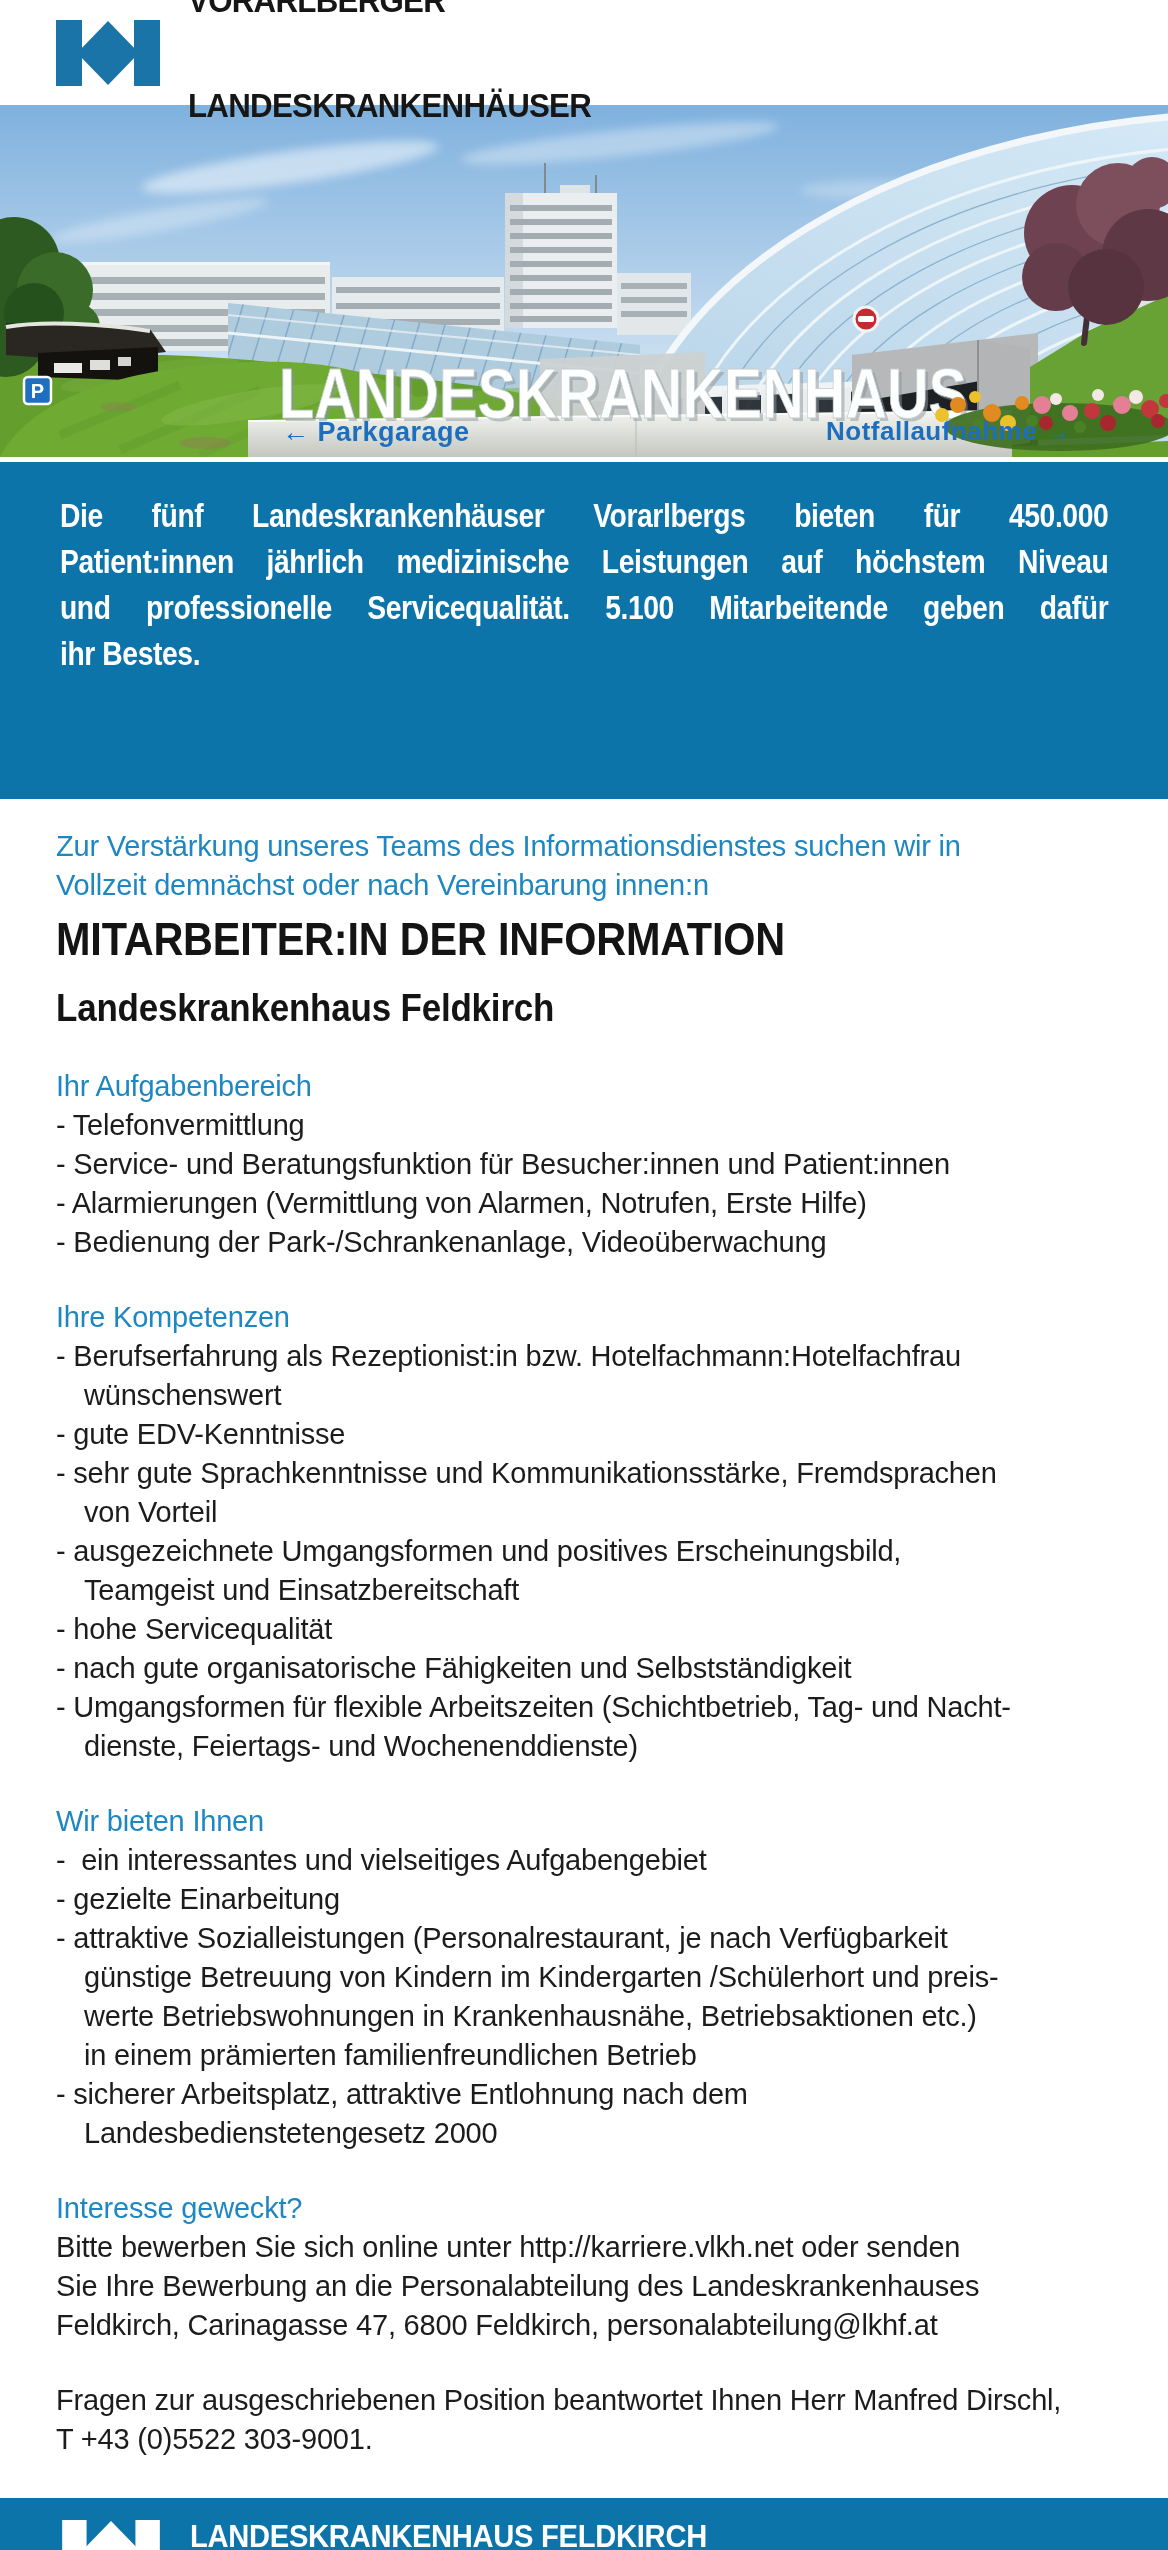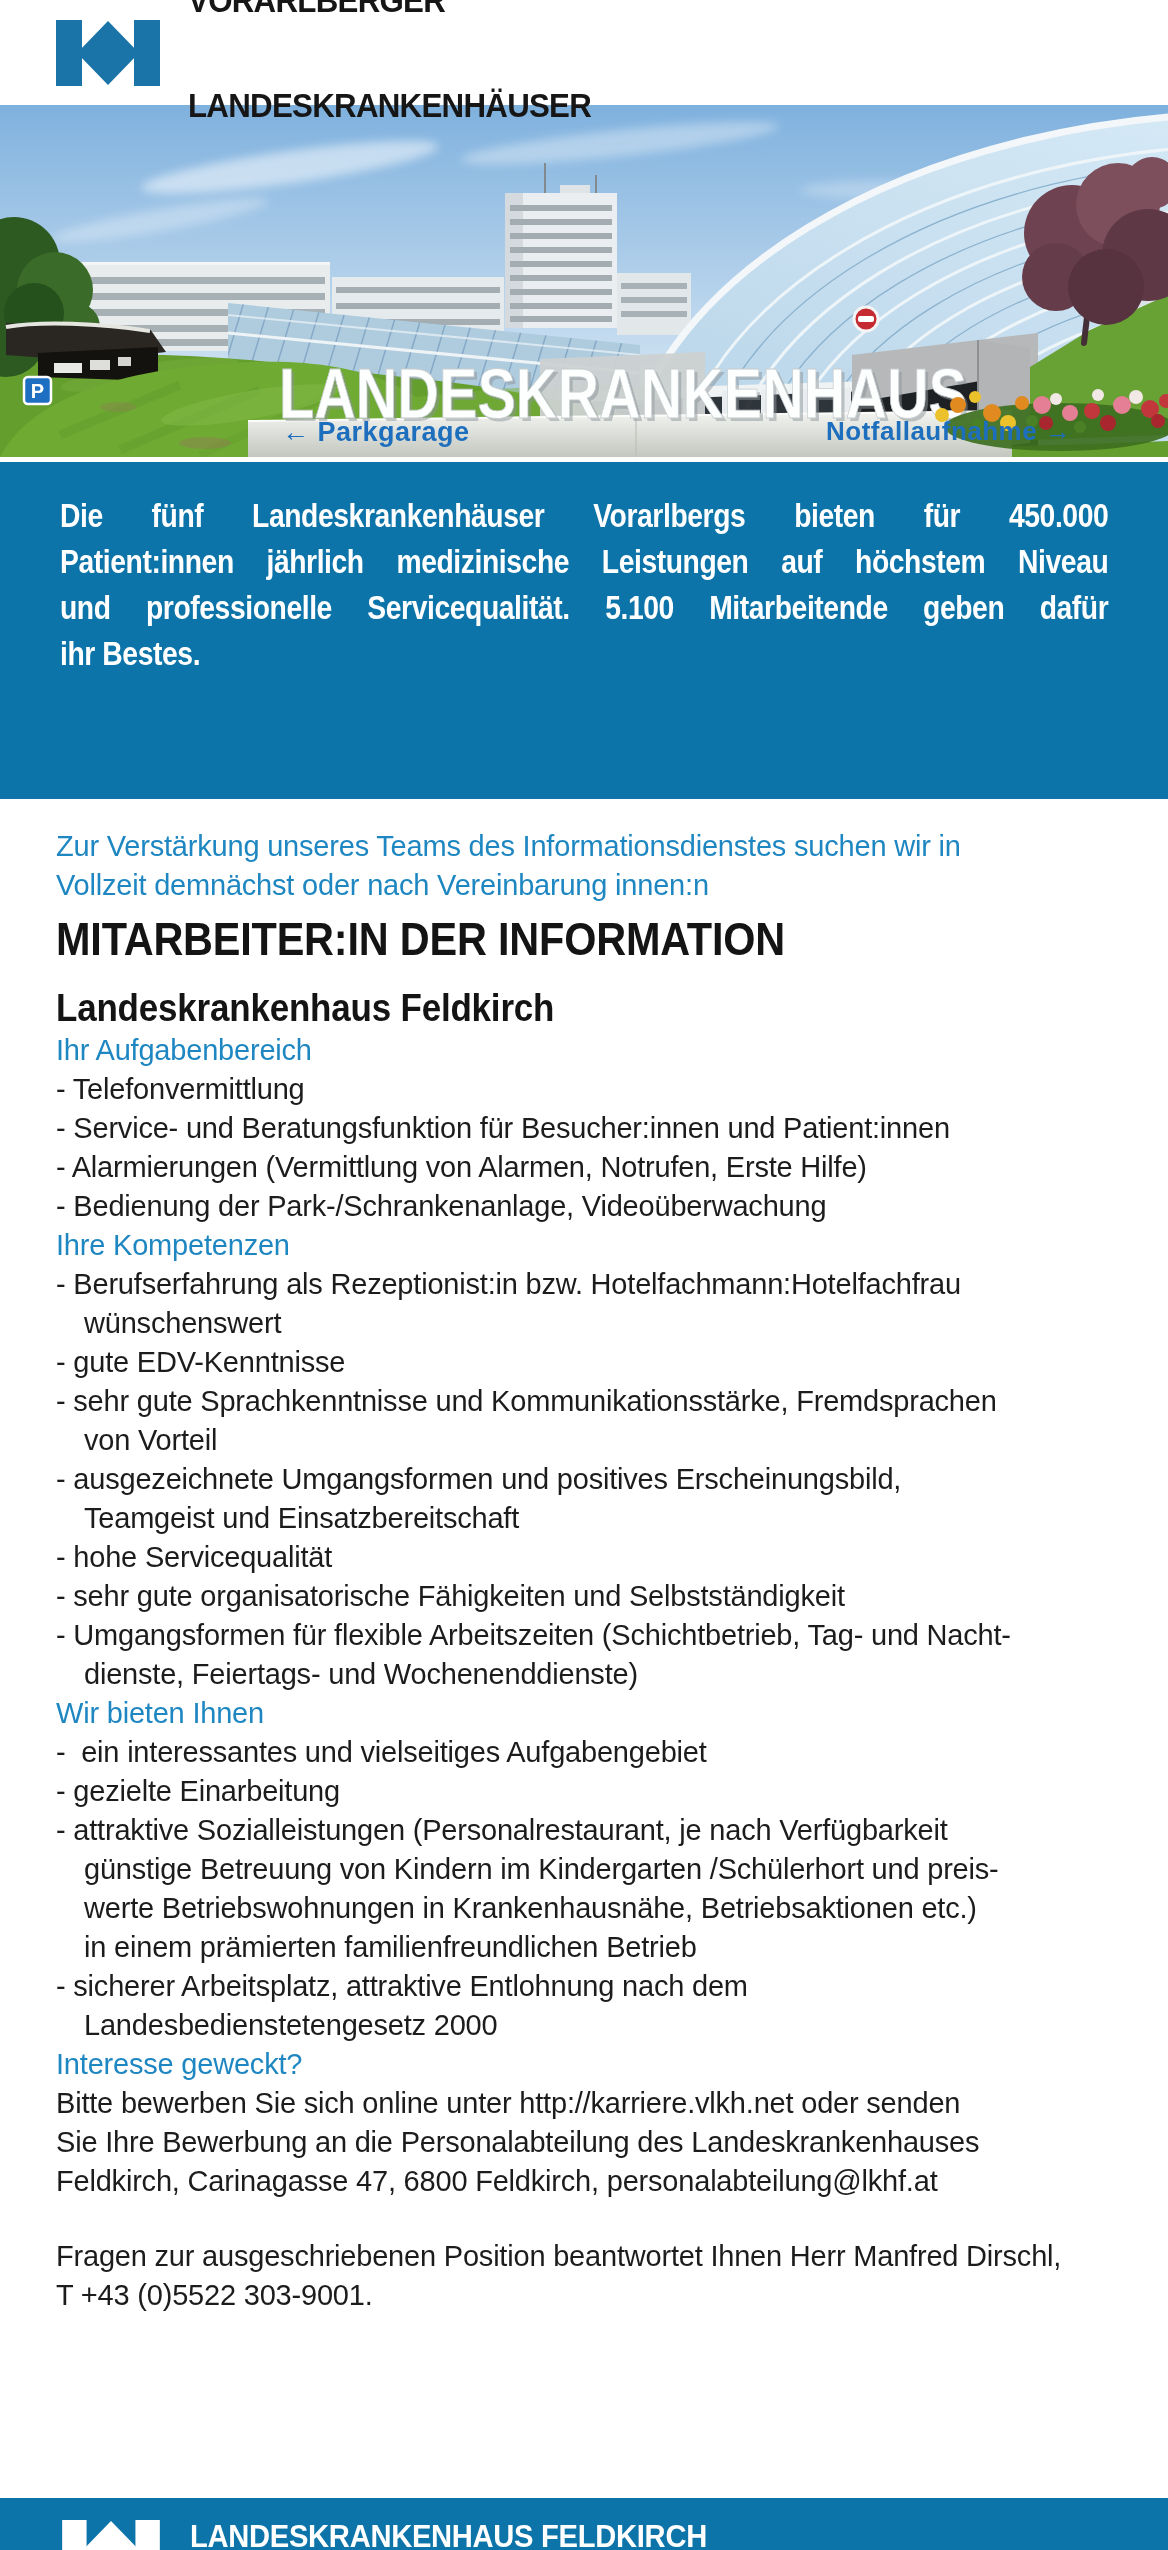--- a/index.html
+++ b/index.html
@@ -62,20 +62,21 @@
     letter-spacing:-0.2px;white-space:pre;
     transform:scaleX(0.90);transform-origin:left center;
   }
   .job-location{
     margin:20px 0 0 0;
     font-size:38px;line-height:46px;font-weight:700;color:#141414;
     white-space:pre;
     transform:scaleX(0.92);transform-origin:left center;
   }
   .section-heading{
+    margin-top:36px;
     color:#1e87c2;white-space:pre;
   }
   .item-line{white-space:pre;}
   .item-line.cont{padding-left:28px;}
   .contact-block{margin-top:36px;}
   .contact-line{white-space:pre;}
   
   .footer{
     margin-top:auto;
     height:105px;flex:0 0 auto;box-sizing:border-box;
@@ -388,21 +389,21 @@
         <section class="job-section">
           <div class="section-heading">Ihre Kompetenzen</div>
           <div class="item-line">- Berufserfahrung als Rezeptionist:in bzw. Hotelfachmann:Hotelfachfrau</div>
           <div class="item-line cont">wünschenswert</div>
           <div class="item-line">- gute EDV-Kenntnisse</div>
           <div class="item-line">- sehr gute Sprachkenntnisse und Kommunikationsstärke, Fremdsprachen</div>
           <div class="item-line cont">von Vorteil</div>
           <div class="item-line">- ausgezeichnete Umgangsformen und positives Erscheinungsbild,</div>
           <div class="item-line cont">Teamgeist und Einsatzbereitschaft</div>
           <div class="item-line">- hohe Servicequalität</div>
-          <div class="item-line">- sehr gute organisatorische Fähigkeiten und Selbstständigkeit</div>
+          <div class="item-line">- nach gute organisatorische Fähigkeiten und Selbstständigkeit</div>
           <div class="item-line">- Umgangsformen für flexible Arbeitszeiten (Schichtbetrieb, Tag- und Nacht-</div>
           <div class="item-line cont">dienste, Feiertags- und Wochenenddienste)</div>
         </section>
         <section class="job-section">
           <div class="section-heading">Wir bieten Ihnen</div>
           <div class="item-line">-  ein interessantes und vielseitiges Aufgabengebiet</div>
           <div class="item-line">- gezielte Einarbeitung</div>
           <div class="item-line">- attraktive Sozialleistungen (Personalrestaurant, je nach Verfügbarkeit</div>
           <div class="item-line cont">günstige Betreuung von Kindern im Kindergarten /Schülerhort und preis-</div>
           <div class="item-line cont">werte Betriebswohnungen in Krankenhausnähe, Betriebsaktionen etc.)</div>

